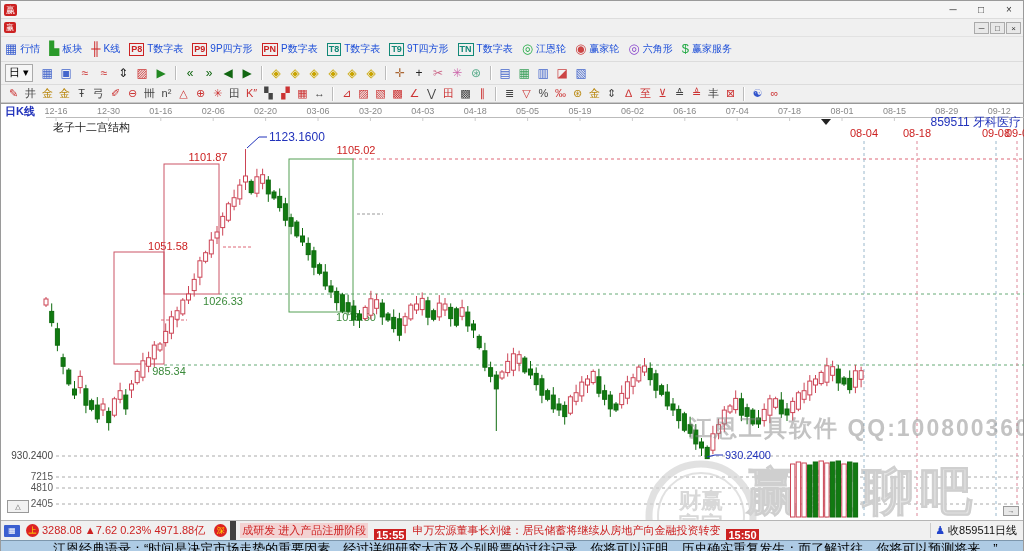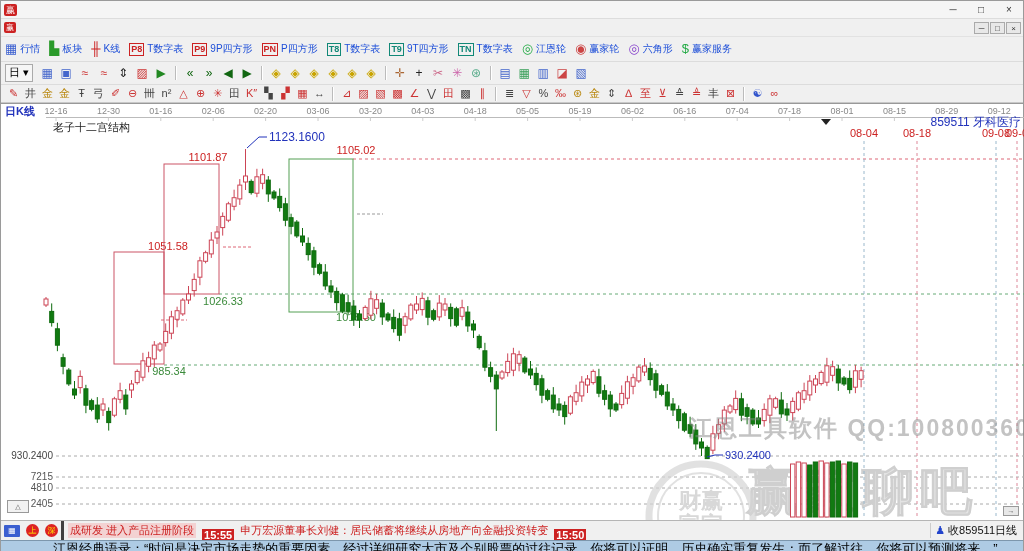--- a/index.html
+++ b/index.html
@@ -33,21 +33,21 @@
   
   .chart-wrap{position:relative;height:416px;background:#fff;border-top:1px solid #999;flex:0 0 416px;}
   .chart-wrap svg{display:block;}
   .collapse-btn{position:absolute;left:6px;top:396px;width:22px;height:13px;border:1px solid #999;background:#f2f2f2;font-size:7px;line-height:11px;text-align:center;color:#555;padding:0;}
   .scroll-btn{position:absolute;right:4px;top:402px;width:16px;height:10px;border:1px solid #999;background:#e8e8e8;font-size:7px;line-height:8px;text-align:center;color:#555;padding:0;}
   
   .statusbar{height:19px;display:flex;align-items:center;background:#f0f0f0;border-top:1px solid #b5b5b5;font-size:11px;flex:0 0 19px;overflow:hidden;}
   .sb-kbd{width:16px;height:12px;background:#3b5fd0;color:#fff;font-size:8px;line-height:12px;text-align:center;margin:0 3px;border-radius:1px;flex:0 0 auto;}
   .sb-circle{width:13px;height:13px;border-radius:50%;background:#d22;color:#ffe400;font-size:8px;line-height:13px;text-align:center;margin:0 3px;flex:0 0 auto;}
   .sb-idx{color:#cc2222;white-space:nowrap;margin-right:6px;}
-  .sb-ticker{flex:1 1 auto;display:flex;align-items:center;overflow:hidden;white-space:nowrap;border-left:3px solid #404040;padding-left:4px;}
+  .sb-ticker{flex:1 1 auto;display:flex;align-items:center;overflow:hidden;white-space:nowrap;border-left:6px solid #404040;padding-left:4px;}
   .tk-text{color:#cc2222;margin-right:6px;}
   .tk-text.hl{background:#f3d2d2;padding:0 2px;}
   .tk-badge{background:#cc2222;color:#fff;padding:0 2px;margin-right:6px;font-weight:bold;margin-top:8px;}
   .sb-right{flex:0 0 auto;display:flex;align-items:center;padding:0 6px 0 4px;border-left:1px solid #ccc;color:#111;white-space:nowrap;}
   .sb-sig{color:#2244cc;margin-right:3px;font-size:11px;}
   
   .quotebar{height:19px;background:#aecbe4;border-top:1px solid #7d97ad;border-bottom:3px solid #1b3c74;box-sizing:border-box;display:flex;align-items:center;flex:0 0 19px;}
   .quote-text{font-size:13px;color:#000;padding-left:52px;white-space:nowrap;overflow:hidden;}
 </style>
 </head>
@@ -89,21 +89,21 @@
       <div class="tb1-item">
         <span class="tb1-icon boxed" style="color: rgb(204, 34, 34);">P8</span>
         <span class="tb1-label">T数字表</span>
       </div>
       <div class="tb1-item">
         <span class="tb1-icon boxed" style="color: rgb(204, 34, 34);">P9</span>
         <span class="tb1-label">9P四方形</span>
       </div>
       <div class="tb1-item">
         <span class="tb1-icon boxed" style="color: rgb(204, 34, 34);">PN</span>
-        <span class="tb1-label">P四方形</span>
+        <span class="tb1-label">P数字表</span>
       </div>
       <div class="tb1-item">
         <span class="tb1-icon boxed" style="color: rgb(17, 136, 119);">T8</span>
         <span class="tb1-label">T数字表</span>
       </div>
       <div class="tb1-item">
         <span class="tb1-icon boxed" style="color: rgb(17, 136, 119);">T9</span>
         <span class="tb1-label">9T四方形</span>
       </div>
       <div class="tb1-item">
@@ -598,20 +598,21 @@
         <polyline points="706,353 714,351 722,351" fill="none" stroke="#2233bb" stroke-width="1"></polyline>
         <text x="724" y="355" font-size="11" font-family="&quot;Liberation Sans&quot;,&quot;DejaVu Sans&quot;,sans-serif" fill="#2233bb">930.2400</text>
       </svg>
     <button class="collapse-btn">△</button>
     <button class="scroll-btn">→</button>
   </div>
 
   <div class="statusbar">
     <div class="sb-kbd">▦</div>
     <div class="sb-circle">上</div>
+    <div class="sb-idx">3288.08 ▲7.62 0.23% 4971.88亿</div>
     <div class="sb-circle">深</div>
     <div class="sb-ticker" id="tickerBox">
         <span class="tk-text hl">成研发 进入产品注册阶段</span>
         <span class="tk-badge">15:55</span>
         <span class="tk-text">申万宏源董事长刘健：居民储蓄将继续从房地产向金融投资转变</span>
         <span class="tk-badge">15:50</span>
       </div>
     <div class="sb-right">
       <span class="sb-sig">♟</span>
       <span>收859511日线</span>

